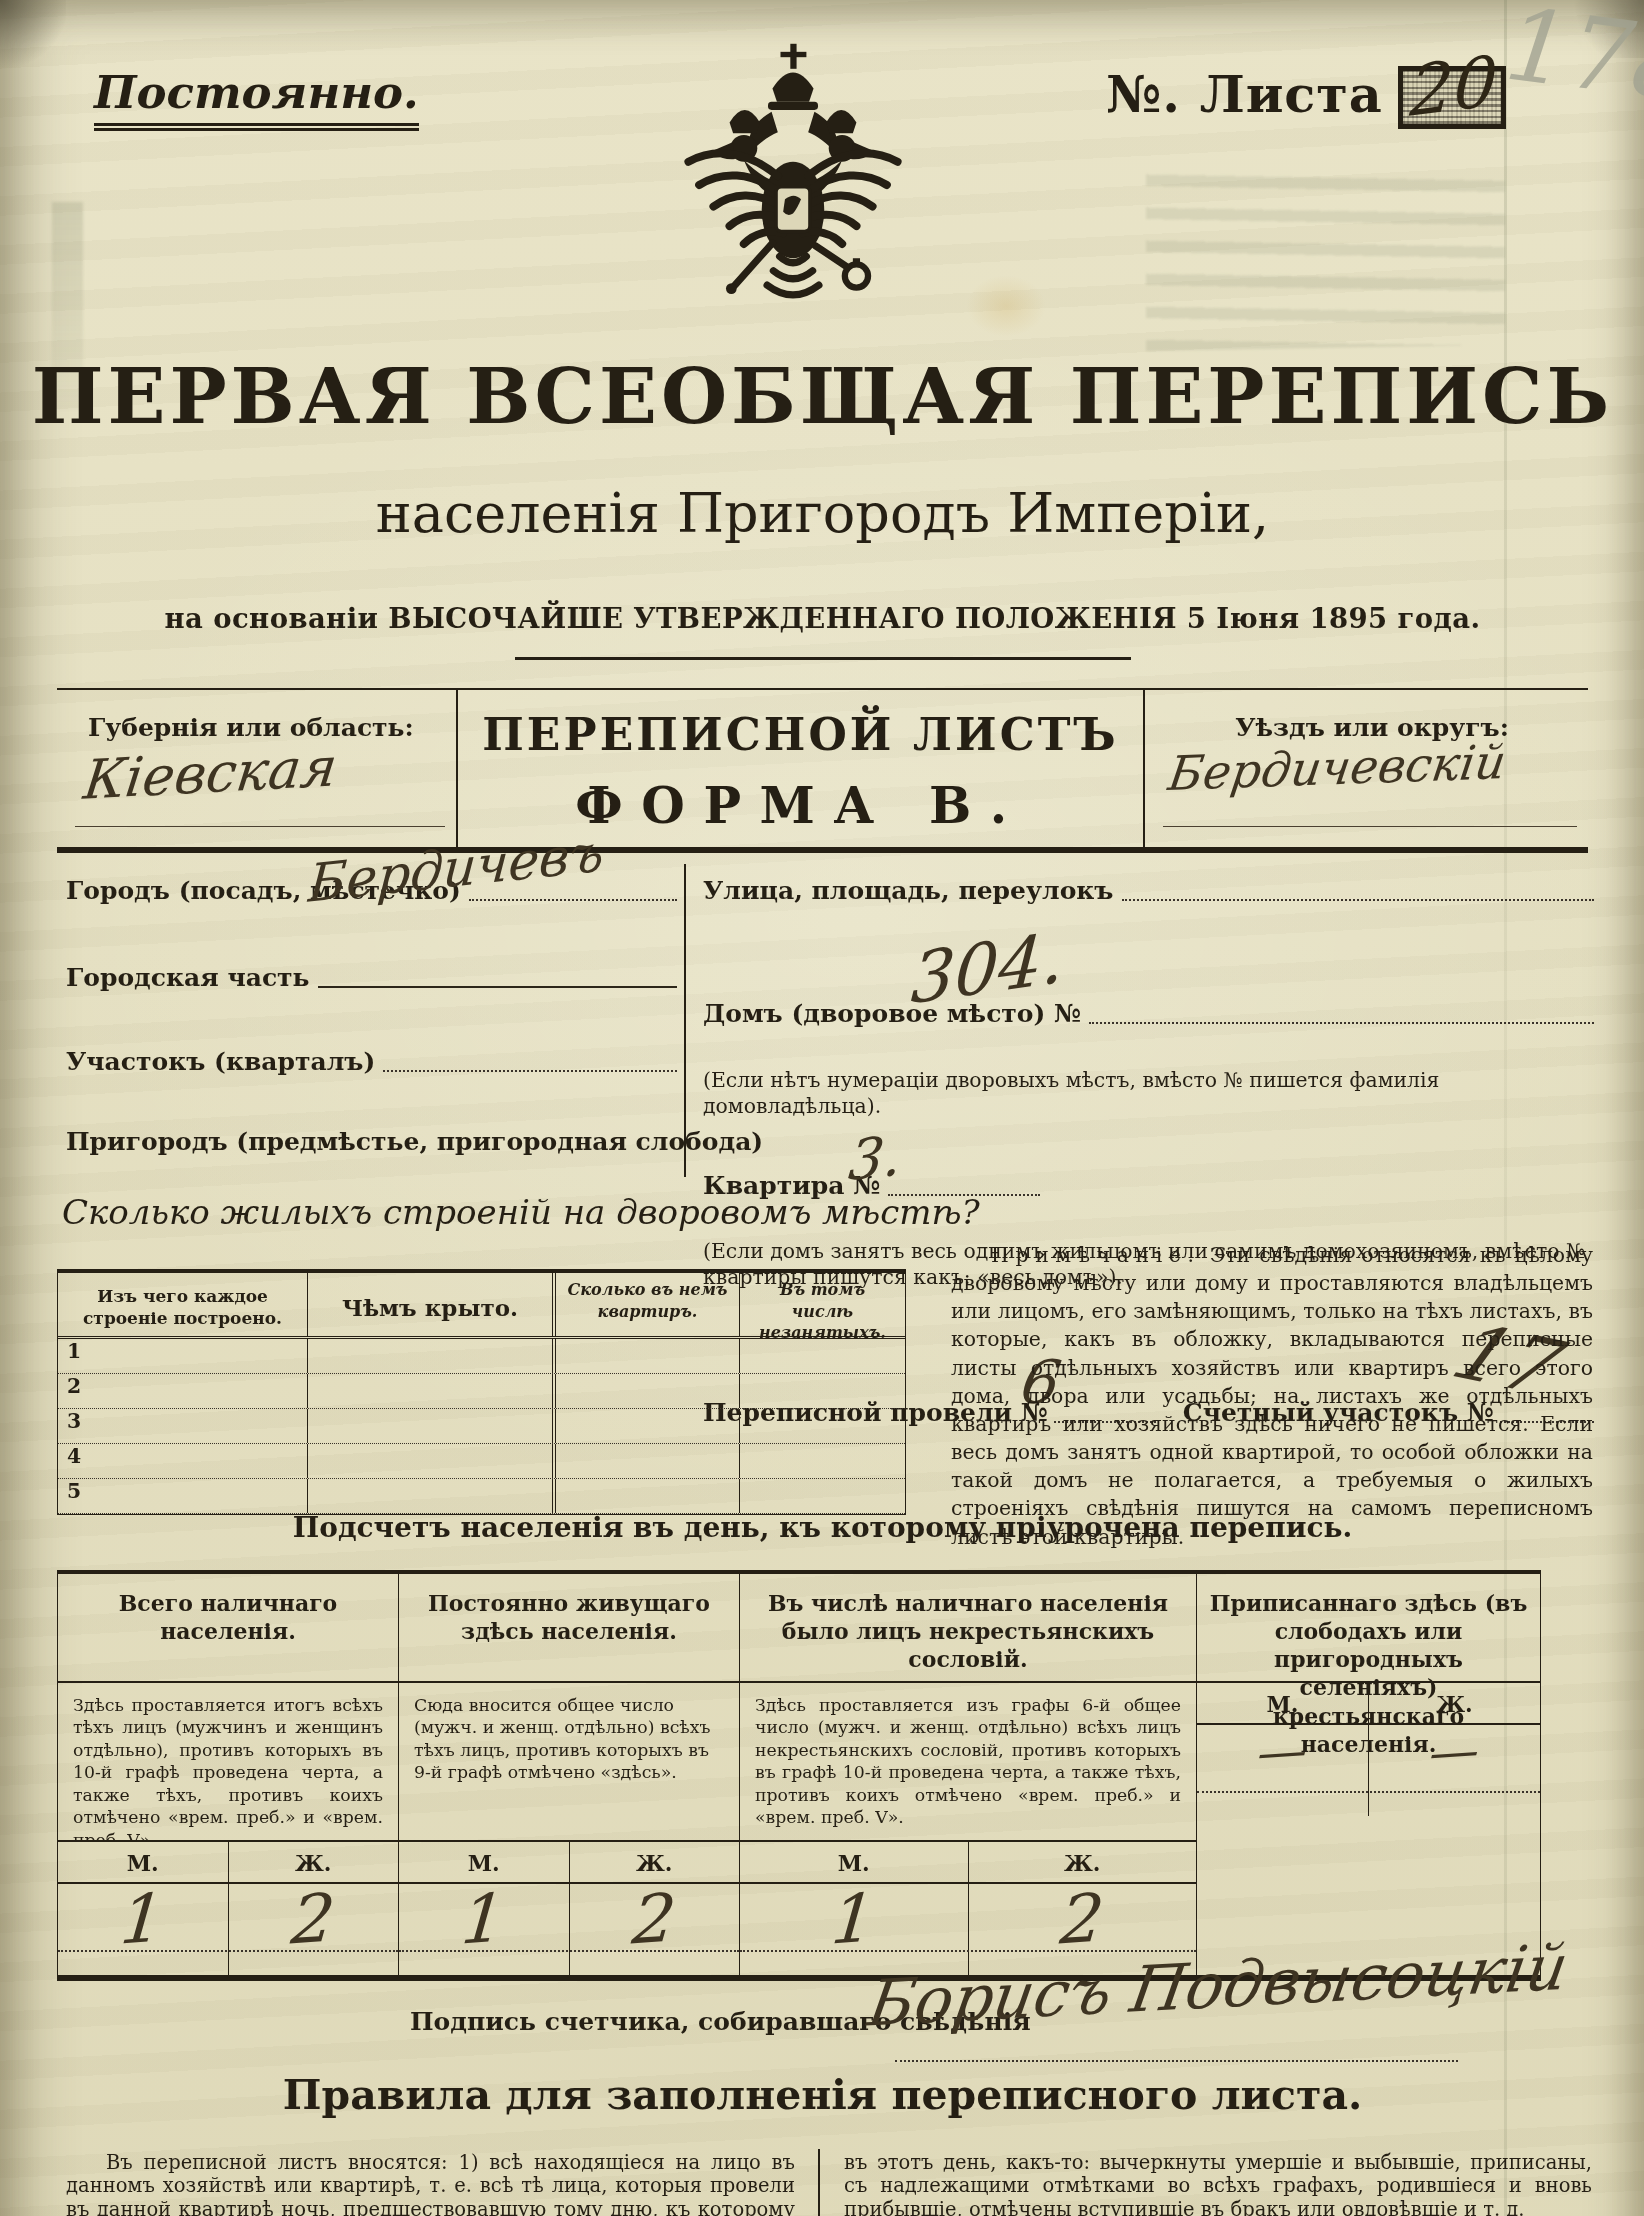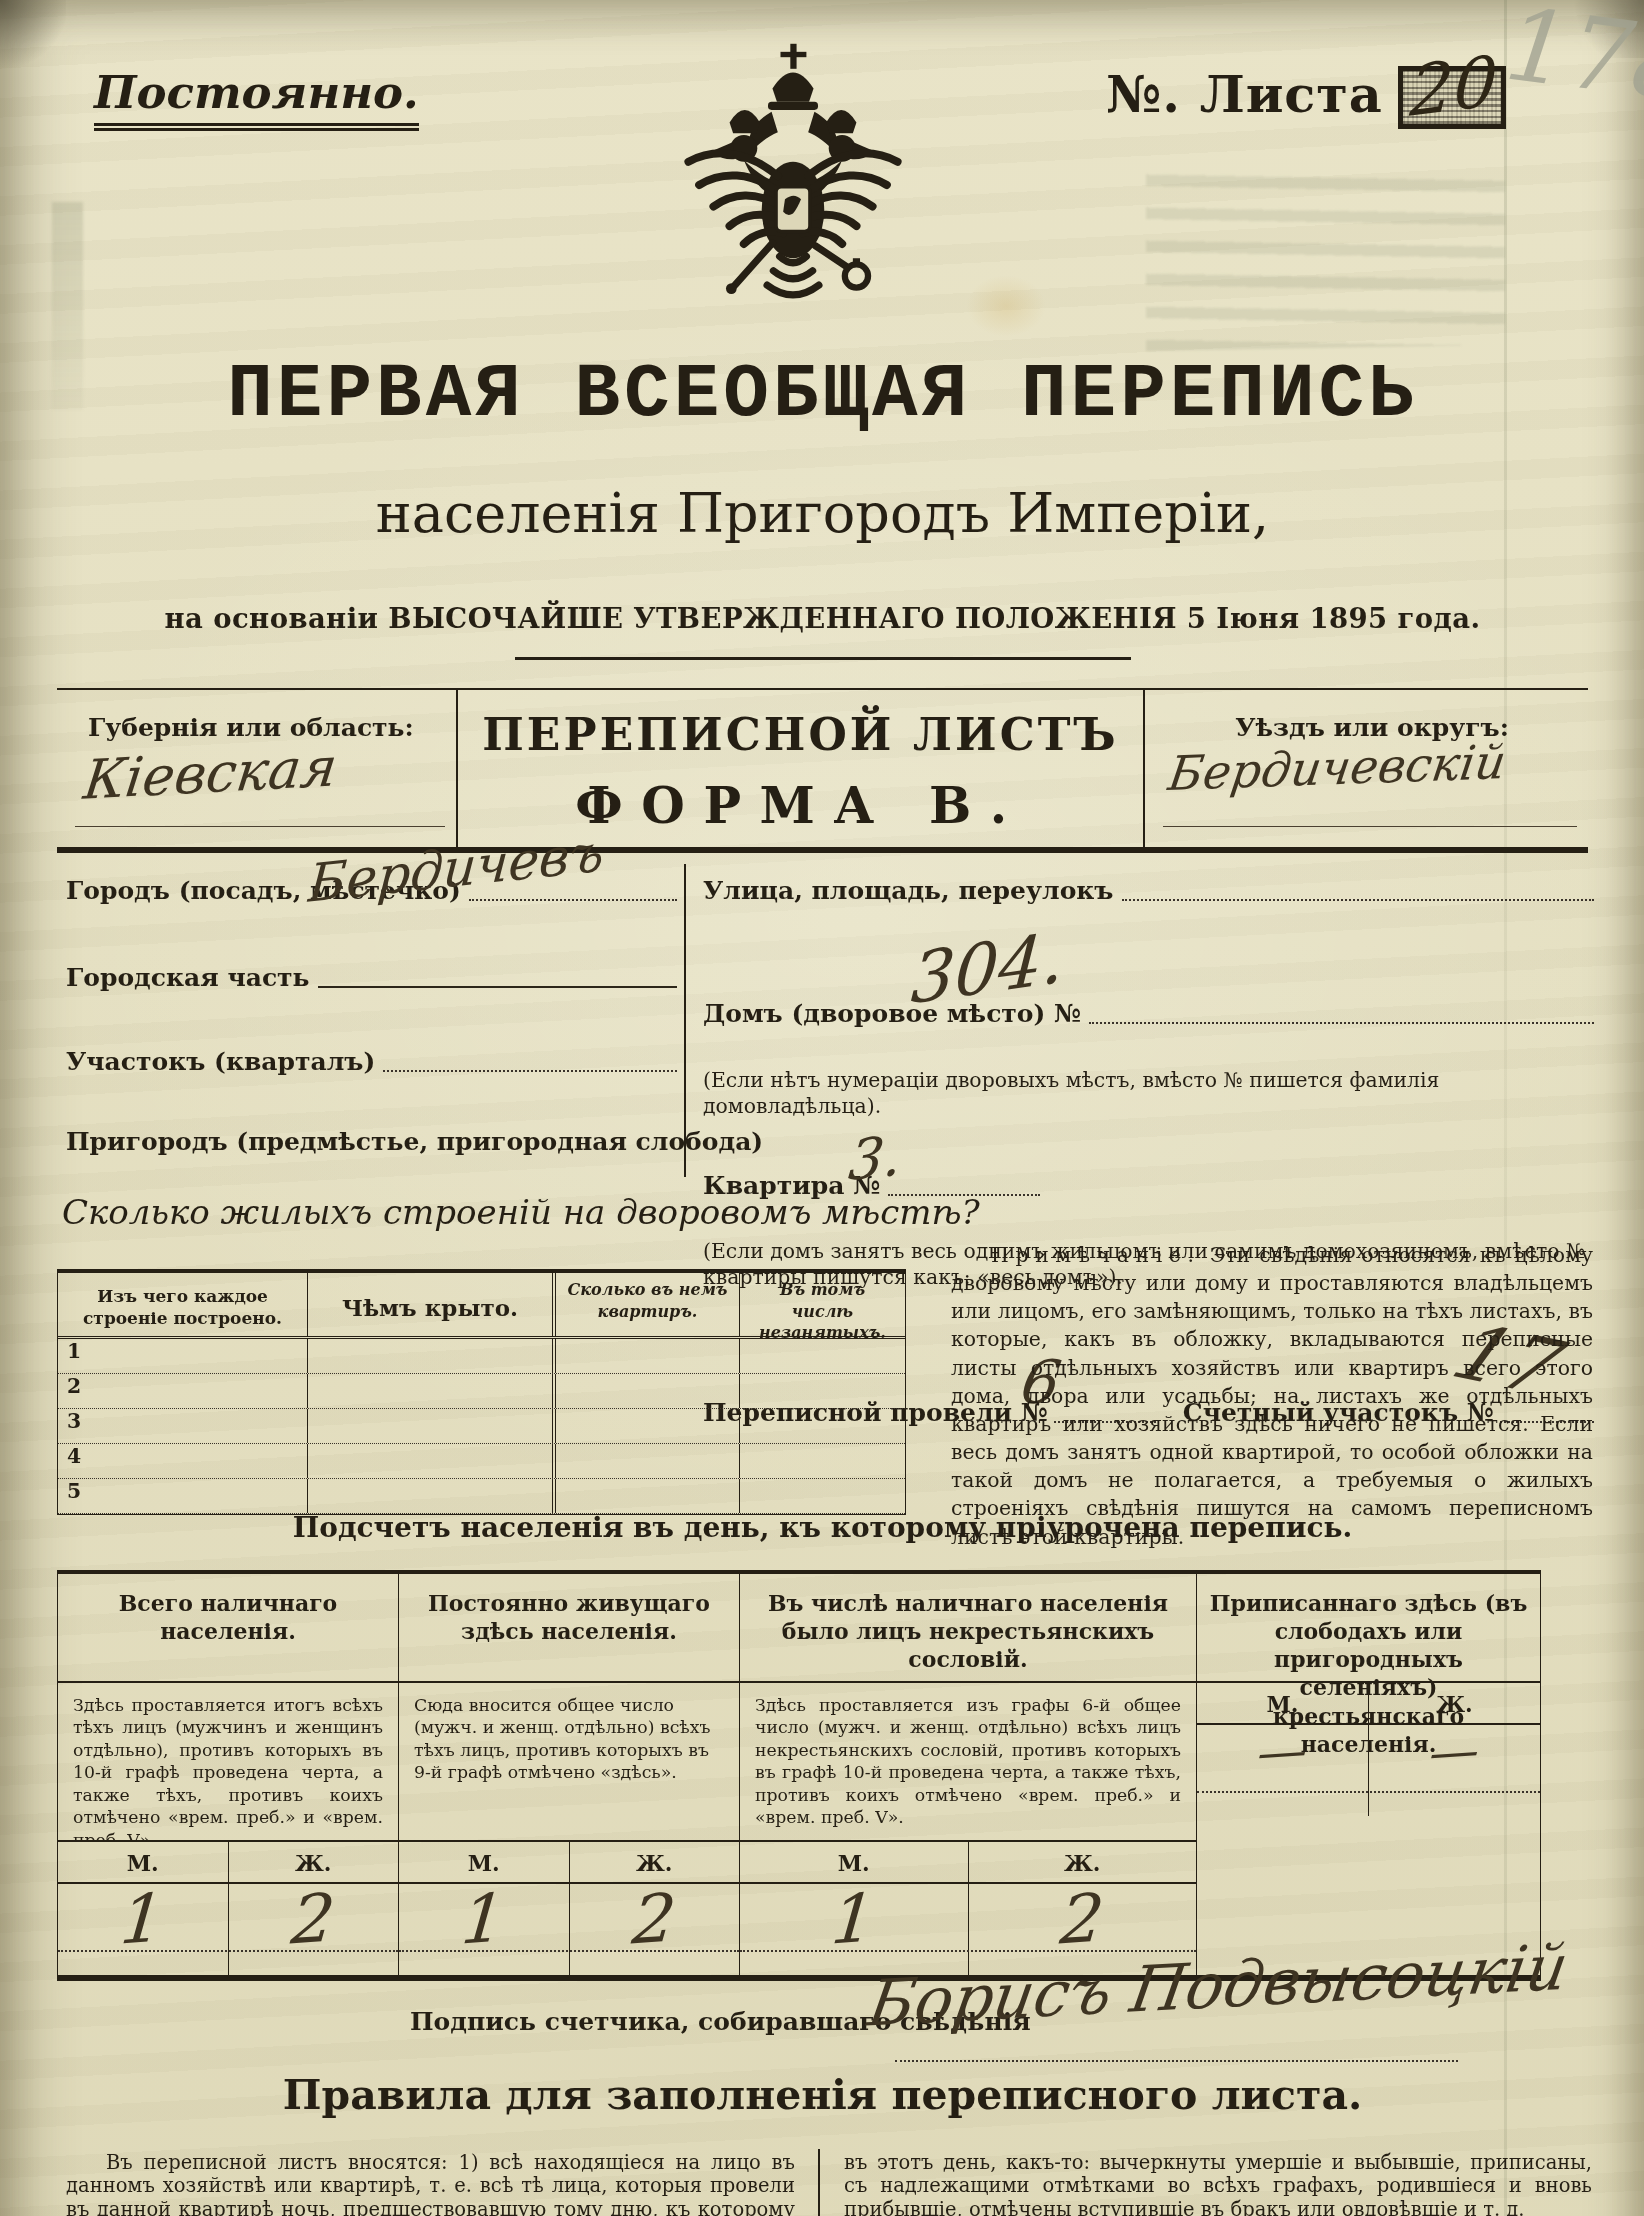--- a/index.html
+++ b/index.html
@@ -41,21 +41,21 @@
     background:
       repeating-linear-gradient(0deg, rgba(37,31,20,.50) 0 2.7px, rgba(192,186,150,.30) 2.7px 5.8px),
       repeating-linear-gradient(90deg, rgba(37,31,20,.22) 0 1.8px, rgba(0,0,0,0) 1.8px 4.4px); }
   .sheet-val { position:absolute; left:7px; top:-18.6px; font-size:69px; line-height:1; color:#2e2616;
     font-style:italic; transform: rotate(-7deg) skewX(-10deg); }
   .pencil-no { position:absolute; left:1506px; top:6.2px; font-size:100px; line-height:1; font-style:italic;
     color:#a2a392; opacity:.8; transform: rotate(7deg); }
 
   
   .main-title { position:absolute; left:0; top:352px; width:100%; text-align:center;
-    font-size:76px; font-weight:700; letter-spacing:4px;font-family:Liberation Mono, monospace; }
+    font-size:76px; font-weight:700; letter-spacing:4px; }
   .subtitle { position:absolute; left:0; top:482px; width:100%; text-align:center; font-size:54px; }
   .act-line { position:absolute; left:0; top:602px; width:100%; text-align:center; font-size:27.5px; font-weight:700; letter-spacing:0.4px; }
   .act-rule { position:absolute; left:50%; top:657px; width:616px; height:2.7px; background:#251f14; transform:translateX(-50%); }
 
   
   .form-box { position:absolute; left:57px; top:688px; width:1531px; height:165px;
     border-top:2.7px solid #251f14; border-bottom:6.6px solid #251f14; display:flex; }
   .fb-left { width:401px; border-right:2.2px solid #251f14; position:relative; padding:23px 13.3px 0 31px; }
   .fb-right { width:445px; border-left:2.2px solid #251f14; position:relative; padding:23px 13.3px 0 24.4px; text-align:center; }
   .fb-center { flex:1; text-align:center; }

